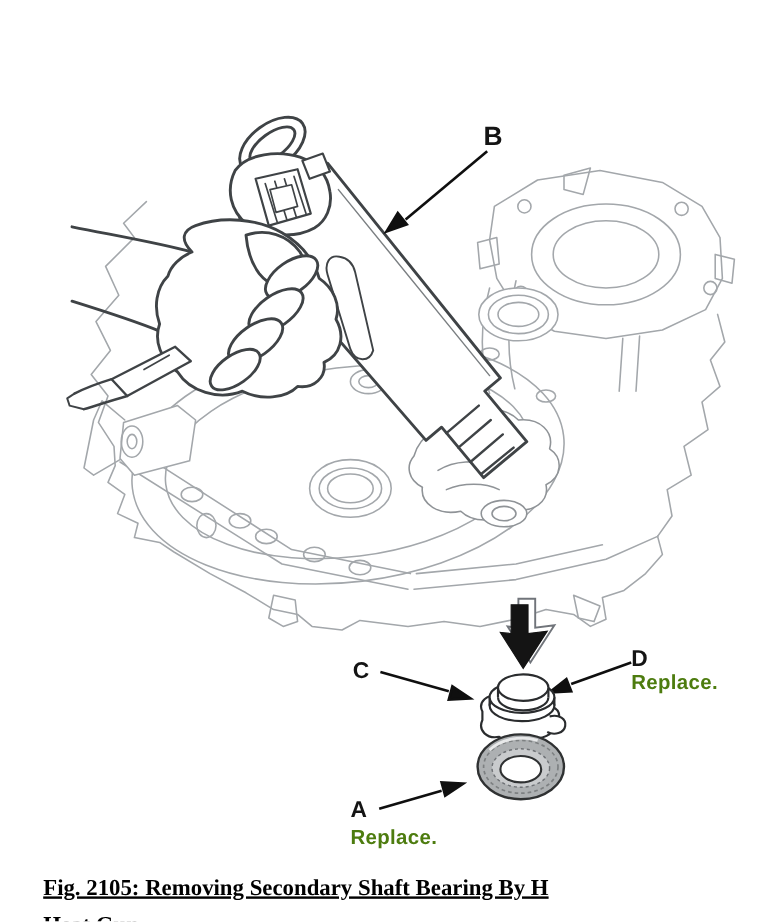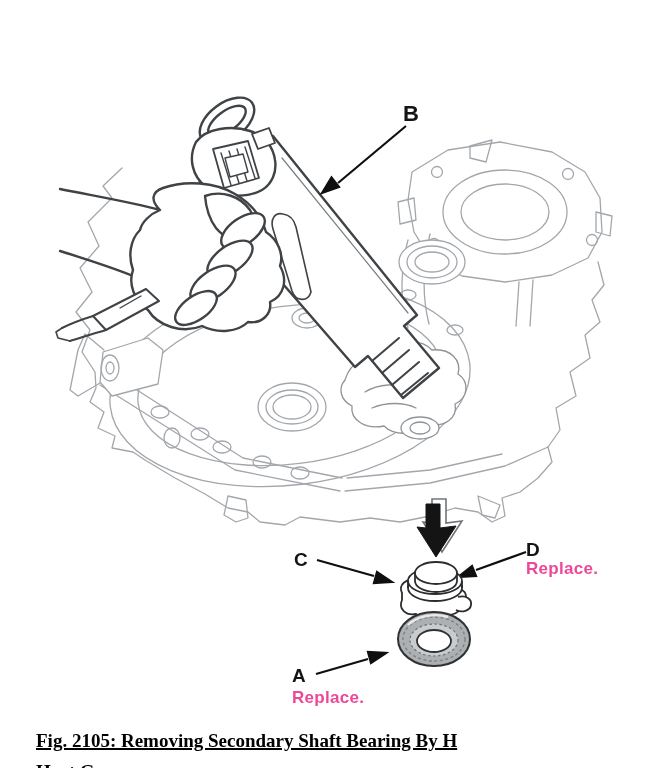--- a/index.html
+++ b/index.html
@@ -4,21 +4,21 @@
 <style>
   html,body{margin:0;padding:0;background:#ffffff;}
   .canvas{position:relative;width:647px;height:768px;background:#ffffff;overflow:hidden;
           font-family:"Liberation Sans",sans-serif;}
   .art{position:absolute;left:0;top:0;}
   .plabel{position:absolute;font-weight:bold;color:#141414;line-height:1;}
   .plabel-b{left:403px;top:103px;font-size:22px;}
   .plabel-c{left:294px;top:550px;font-size:19px;}
   .plabel-d{left:526px;top:540px;font-size:19px;}
   .plabel-a{left:292px;top:666px;font-size:19px;}
-  .replace-note{position:absolute;font-size:17px;font-weight:bold;color:#ec4899;line-height:1;letter-spacing:.3px;}
+  .replace-note{position:absolute;font-size:17px;font-weight:bold;color:#4d7c0f;line-height:1;letter-spacing:.3px;}
   .replace-d{left:526px;top:560px;}
   .replace-a{left:292px;top:689px;}
   .caption{position:absolute;left:36px;white-space:nowrap;color:#000;
            font-family:"Liberation Serif",serif;font-weight:bold;font-size:19px;
            text-decoration:underline;text-decoration-thickness:2px;}
   .caption-line1{top:730px;}
   .caption-line2{top:761px;}
   svg *{vector-effect:non-scaling-stroke;}
 </style>
 </head>

